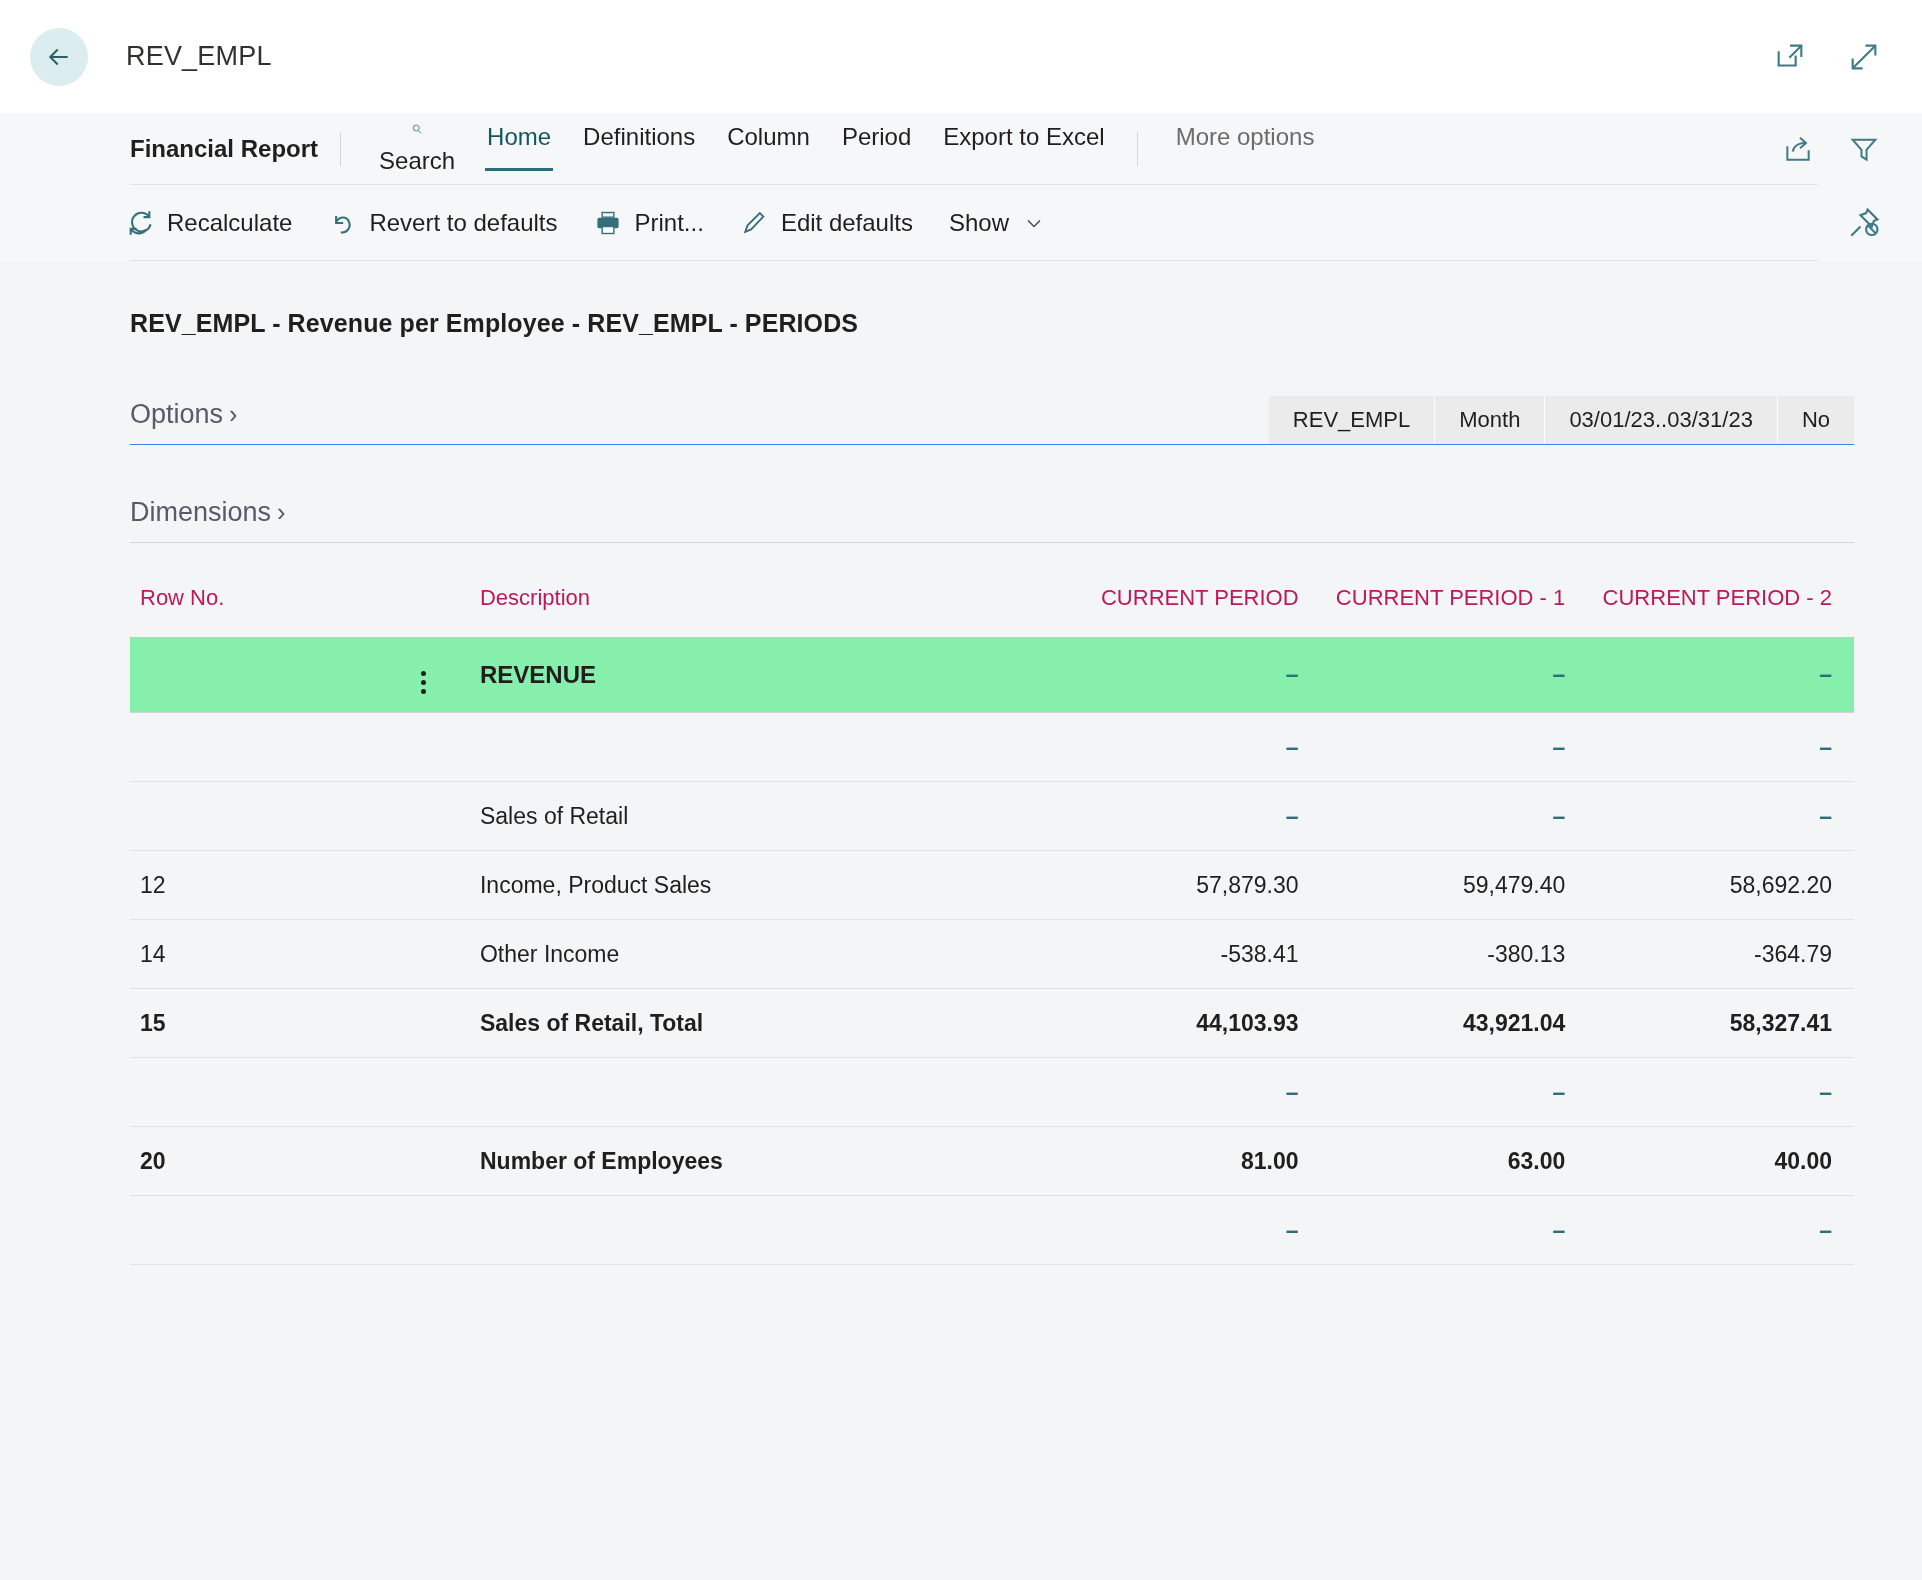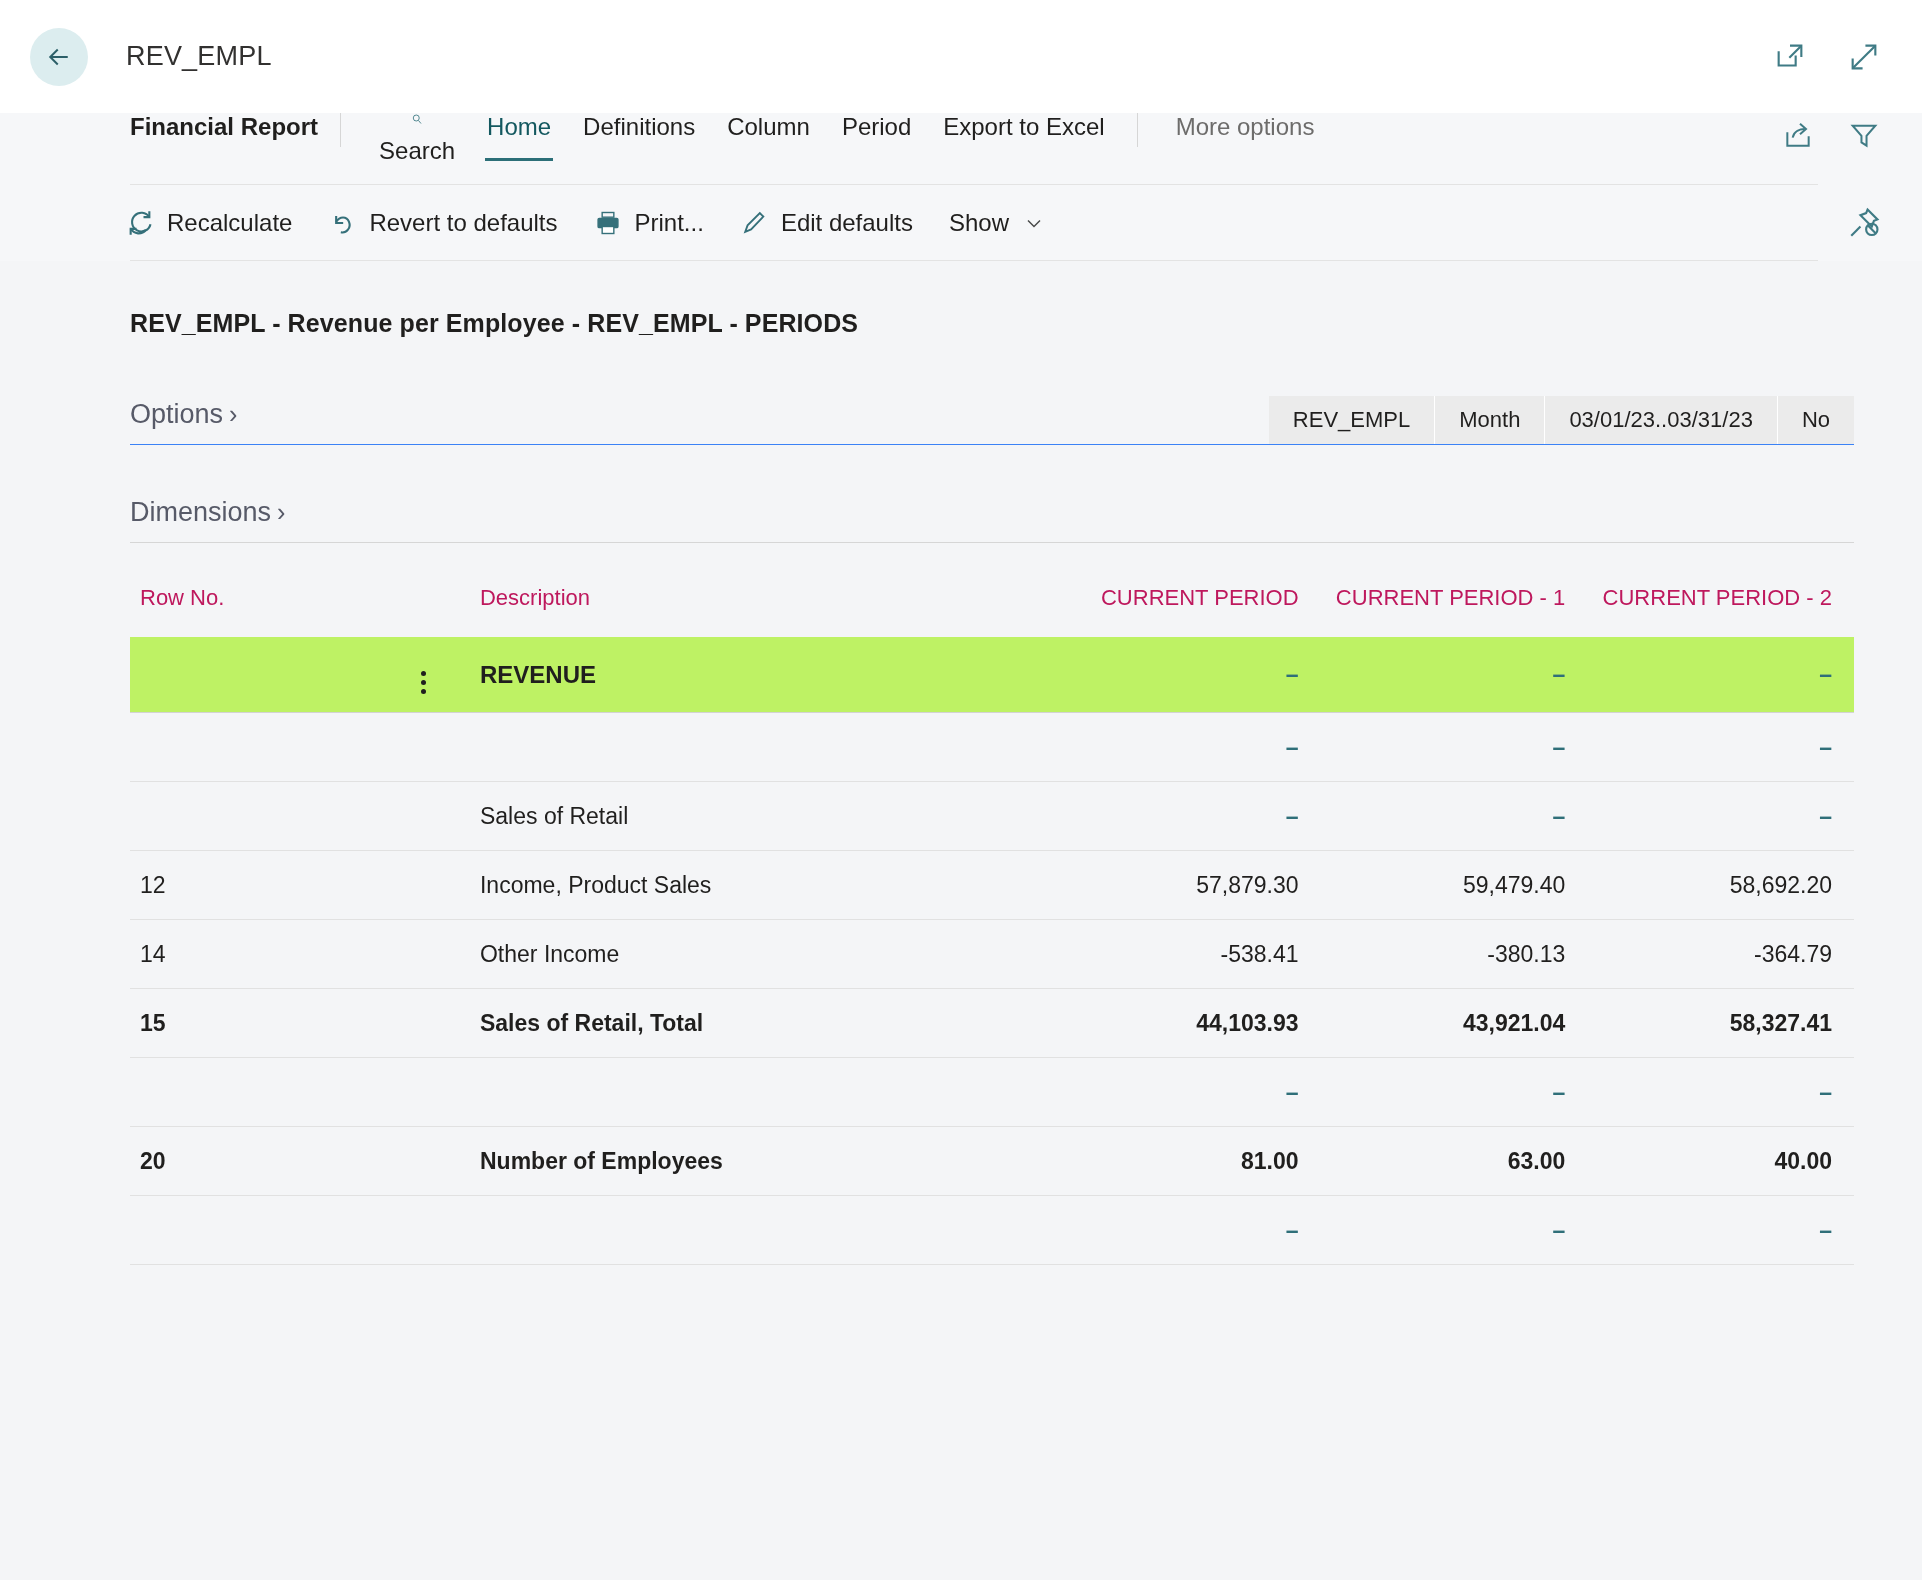--- a/index.html
+++ b/index.html
@@ -49,21 +49,21 @@
     color: #3f7b85;
   }
 
   
   .cmdbar {
     background: #f6f7f9;
     padding: 0 36px 0 0;
   }
   .cmd-row1 {
     display: flex;
-    align-items: flex-start;
+    align-items: center;
     height: 72px;
     padding-left: 130px;
     position: relative;
   }
   .cmd-row1::after {
     content: "";
     position: absolute;
     left: 130px; right: 68px; bottom: 0;
     height: 1px; background: #e3e3e3;
   }
@@ -190,21 +190,21 @@
   .tbl td {
     font-size: 23px;
     color: #201f1e;
     padding: 18px 0 18px 0;
     border-bottom: 1px solid #e1e1e1;
     vertical-align: middle;
     height: 69px;
   }
   .tbl td.num { text-align: right; font-variant-numeric: tabular-nums; }
   .tbl tr.bold td { font-weight: 700; }
-  .tbl tr.hl td { background: #bef264; border-bottom: 1px solid #d3d3d3; }
+  .tbl tr.hl td { background: #86efac; border-bottom: 1px solid #d3d3d3; }
 
   .col-rowno { width: 240px; padding-left: 10px !important; }
   .col-dots  { width: 80px; text-align: center; }
   .col-desc  { width: 560px; padding-left: 14px !important; }
   .col-num   { width: 254px; padding-right: 22px !important; }
 
   .dots {
     display: inline-flex;
     flex-direction: column;
     gap: 4px;

